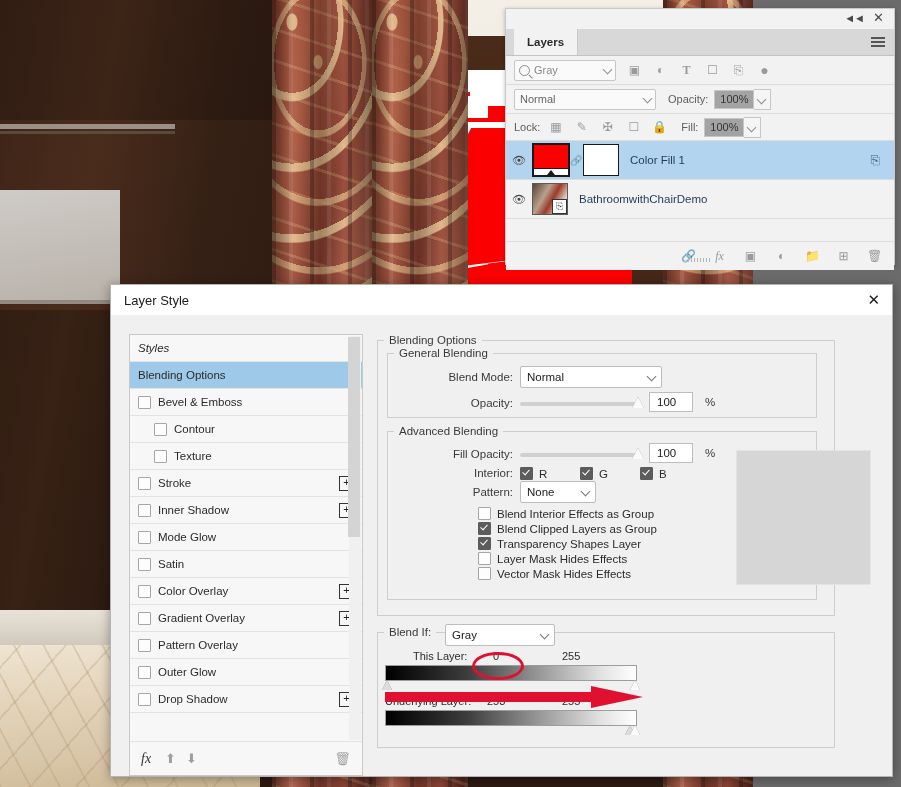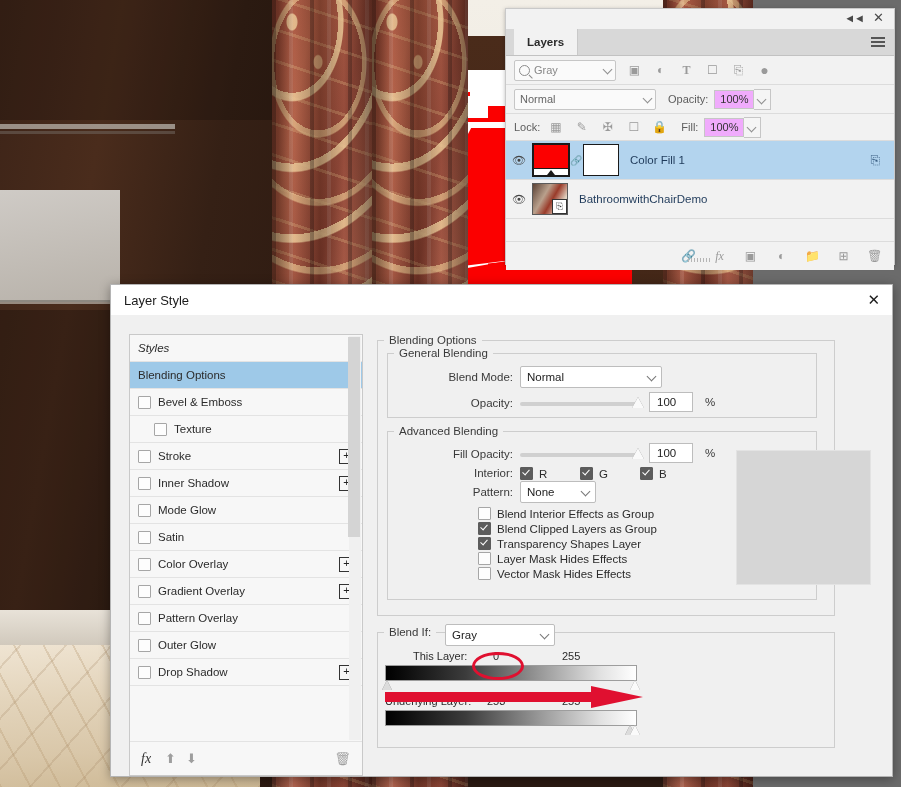--- a/index.html
+++ b/index.html
@@ -69,21 +69,21 @@
   .mag{width:9px;height:9px;border:1.4px solid #8b8b8b;border-radius:50%;margin-right:4px;position:relative;flex:none;}
   .mag:after{content:"";position:absolute;right:-4px;bottom:-3px;width:5px;height:1.4px;background:#8b8b8b;transform:rotate(45deg);}
   .caret{position:absolute;right:4px;top:5px;width:6px;height:6px;border-right:1.3px solid #8f8f8f;
     border-bottom:1.3px solid #8f8f8f;transform:rotate(45deg);}
   .ficons{display:flex;align-items:center;gap:11px;margin-left:11px;}
   .ficon{width:15px;height:15px;color:#9a9a9a;display:flex;align-items:center;justify-content:center;font-size:12px;}
   .lp-blendrow{height:28px;background:#f2f2f2;display:flex;align-items:center;padding:0 8px;border-bottom:1px solid #dcdcdc;}
   .blend-select{width:130px;height:19px;background:#fafafa;border:1px solid #c6c6c6;border-radius:2px;
     display:flex;align-items:center;padding:0 5px;font-size:11px;color:#666;position:relative;}
   .lbl{font-size:11px;color:#5d5d5d;}
-  .numbox{width:38px;height:17px;background:#f0abfc;border:1px solid #c6c6c6;font-size:11px;color:#333;
+  .numbox{width:38px;height:17px;background:#a3a3a3;border:1px solid #c6c6c6;font-size:11px;color:#333;
     display:flex;align-items:center;justify-content:center;}
   .numcaret{width:16px;height:19px;border:1px solid #c6c6c6;border-left:0;background:#f5f5f5;position:relative;}
   .lp-lockrow{height:26px;background:#f2f2f2;display:flex;align-items:center;padding:0 8px;border-bottom:1px solid #dcdcdc;}
   .lockicons{display:flex;align-items:center;gap:11px;margin-left:8px;}
   .lrow{height:38px;display:flex;align-items:center;border-bottom:1px solid #dcdcdc;position:relative;}
   .lrow.sel{background:#b3d4ee;}
   .eye{width:26px;text-align:center;font-size:11px;color:#444;}
   .thumb{width:34px;height:30px;border:1px solid #5a5a5a;background:#fff;position:relative;flex:none;}
   .lname{font-size:11.5px;color:#1f3a5a;margin-left:11px;}
   .lp-bottom{height:28px;display:flex;align-items:center;justify-content:flex-end;gap:16px;padding-right:12px;
@@ -321,20 +321,24 @@
 
       <div class="st-item active">
         <span>Blending Options</span>
         </div>
       <div class="st-item">
         <span class="cb"></span>
         <span>Bevel &amp; Emboss</span>
         </div>
       <div class="st-item indent">
         <span class="cb"></span>
+        <span>Contour</span>
+        </div>
+      <div class="st-item indent">
+        <span class="cb"></span>
         <span>Texture</span>
         </div>
       <div class="st-item">
         <span class="cb"></span>
         <span>Stroke</span>
         <span class="plus">+</span>
         </div>
       <div class="st-item">
         <span class="cb"></span>
         <span>Inner Shadow</span>

